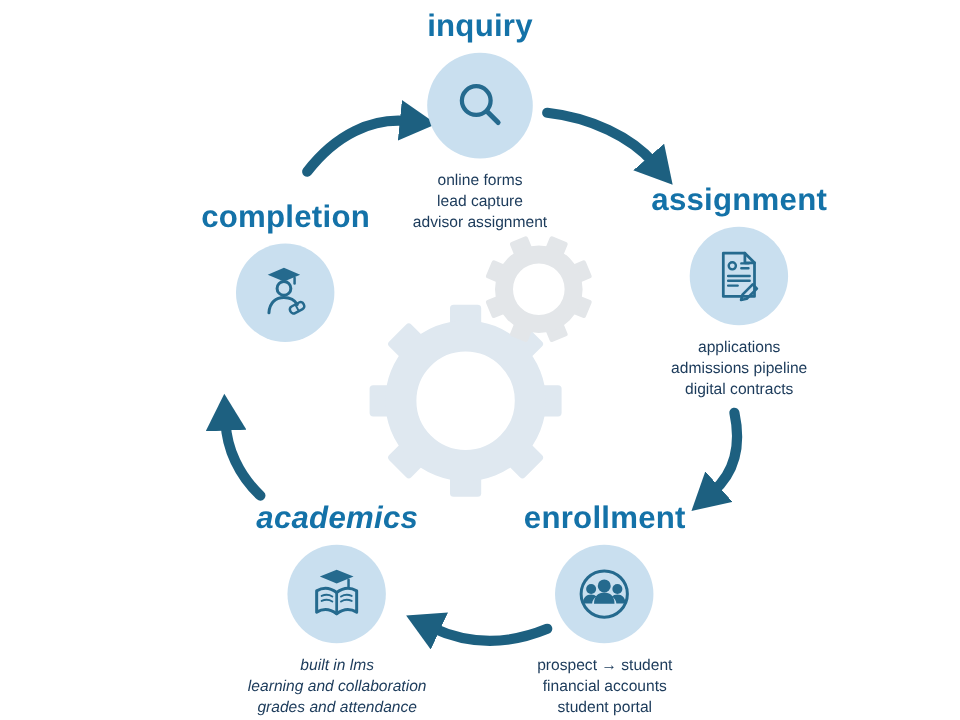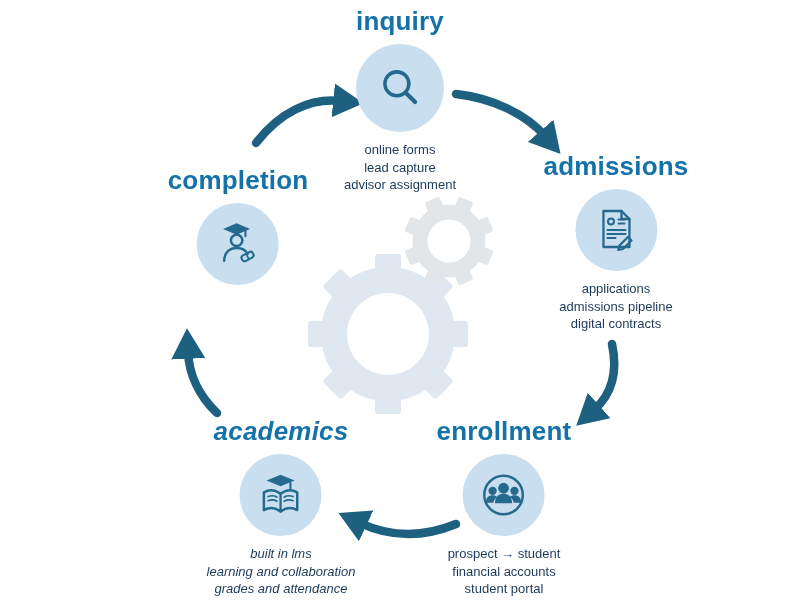--- a/index.html
+++ b/index.html
@@ -105,21 +105,21 @@
       </svg>
     </div>
     <div class="stage-lines">
       <div>online forms</div>
       <div>lead capture</div>
       <div>advisor assignment</div>
     </div>
   </div>
 
   <div class="stage" id="stage-admissions">
-    <div class="stage-title">admissions</div>
+    <div class="stage-title">assignment</div>
     <div class="icon-circle std">
       <svg width="48" height="48" viewBox="0 0 48 48">
         <path class="ic-stroke" stroke-width="2.3" d="M11 5 H29 L37 13 V41 H11 Z"></path>
         <path class="ic-stroke" stroke-width="2.3" d="M29 5 V13 H37"></path>
         <circle class="ic-stroke" stroke-width="2" cx="18.5" cy="15.5" r="3"></circle>
         <path class="ic-stroke" stroke-width="2" d="M26 13.5 H32 M26 17.5 H32 M15 24 H33 M15 28 H33 M15 32 H23"></path>
         <path class="ic-stroke" stroke-width="2.2" d="M27 39.5 L35.5 31 L39 34.5 L30.5 43 L25.8 44 Z"></path>
       </svg>
     </div>
     <div class="stage-lines">

